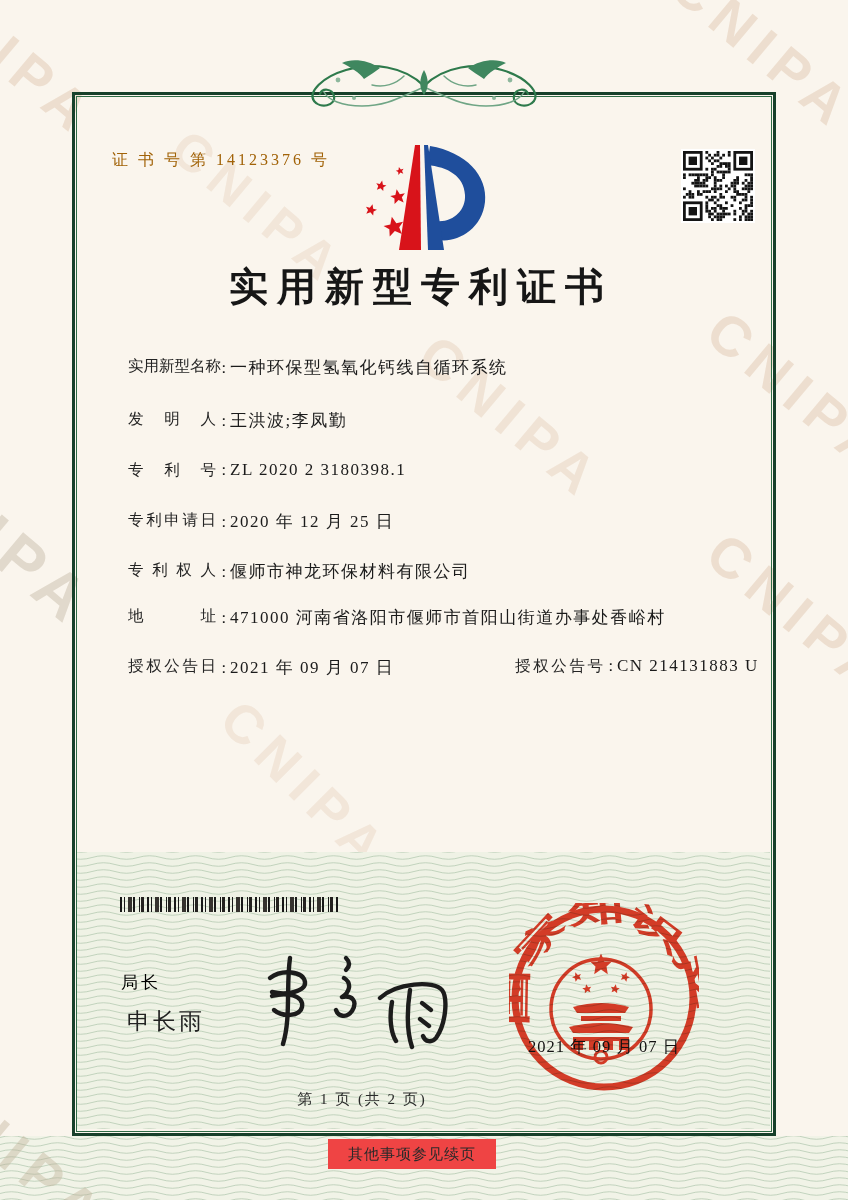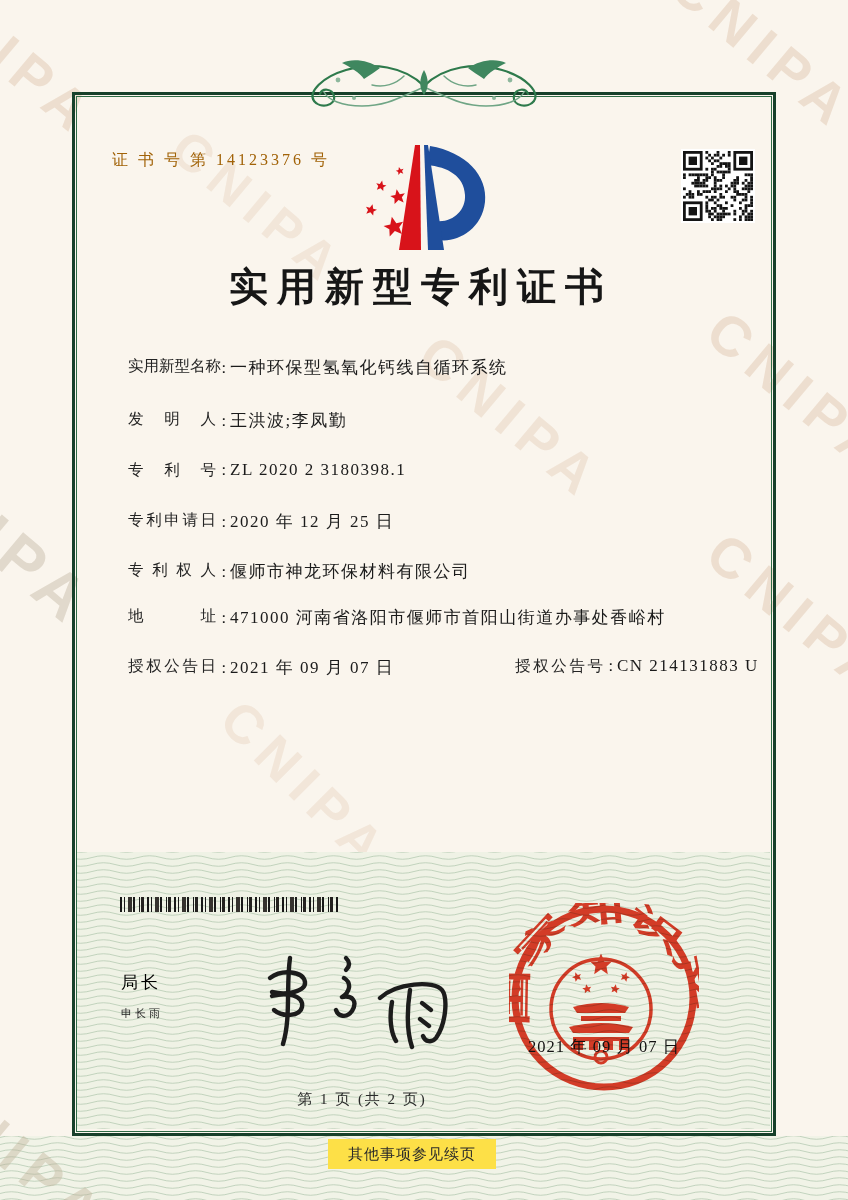--- a/index.html
+++ b/index.html
@@ -69,37 +69,37 @@
         #181818 0 2px,transparent 2px 4px,
         #181818 4px 5px,transparent 5px 8px,
         #35322e 8px 12px,transparent 12px 13px,
         #181818 13px 15px,transparent 15px 19px,
         #181818 19px 20px,transparent 20px 21px,
         #242220 21px 24px,transparent 24px 27px);
   }
   
   .official-title{position:absolute;left:121px;top:971px;z-index:3;
     font-family:"Liberation Sans","DejaVu Sans",sans-serif;font-size:17px;letter-spacing:3px;color:#000000;}
-  .official-name{position:absolute;left:121px;top:1006px;z-index:3;
-    font-family:"Liberation Sans","DejaVu Sans",sans-serif;font-size:11px;letter-spacing:3px;color:#222;}
+  .official-name{position:absolute;left:127px;top:1006px;z-index:3;
+    font-family:"Liberation Sans","DejaVu Sans",sans-serif;font-size:23px;letter-spacing:3px;color:#222;}
   .signature{position:absolute;left:246px;top:946px;z-index:3;}
   
   .seal{position:absolute;left:509px;top:903px;z-index:3;opacity:.95;mix-blend-mode:multiply;}
   .seal-date{
     position:absolute;left:528px;top:1036px;width:170px;z-index:4;
     font-size:16.5px;letter-spacing:1px;color:#111;white-space:nowrap;
   }
   
   .page-info{
     position:absolute;left:72px;top:1090px;width:580px;z-index:3;
     text-align:center;font-size:15px;letter-spacing:2px;color:#2a2a2a;
   }
   .note-box{
     position:absolute;left:328px;top:1139px;width:168px;height:30px;z-index:3;
-    background:#fde047;display:flex;align-items:center;justify-content:center;
+    background:#ef4444;display:flex;align-items:center;justify-content:center;
     font-size:15px;letter-spacing:1px;color:#2a2a2a;
   }
 </style>
 </head>
 <body>
 
 <span class="wm wm1">CNIPA</span>
 <span class="wm wm2">CNIPA</span>
 <span class="wm wm3">CNIPA</span>
 <span class="wm wm4">CNIPA</span>

